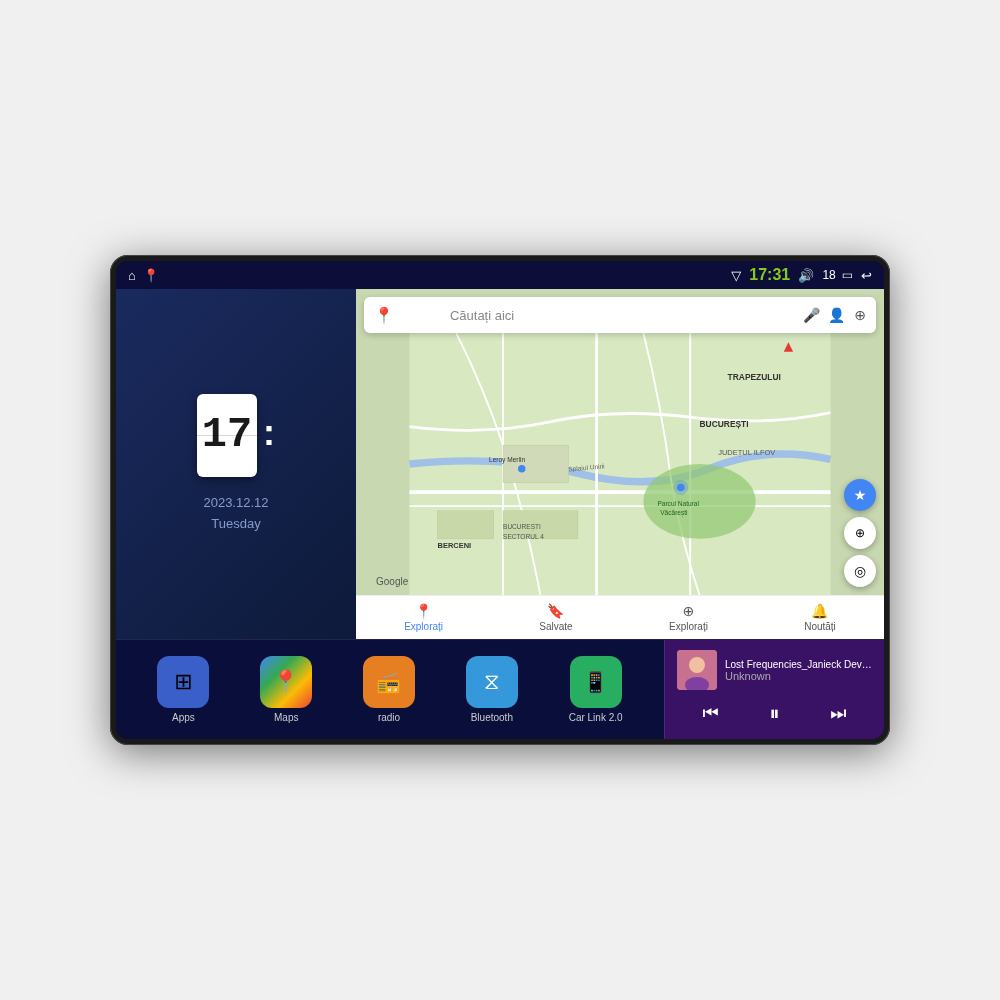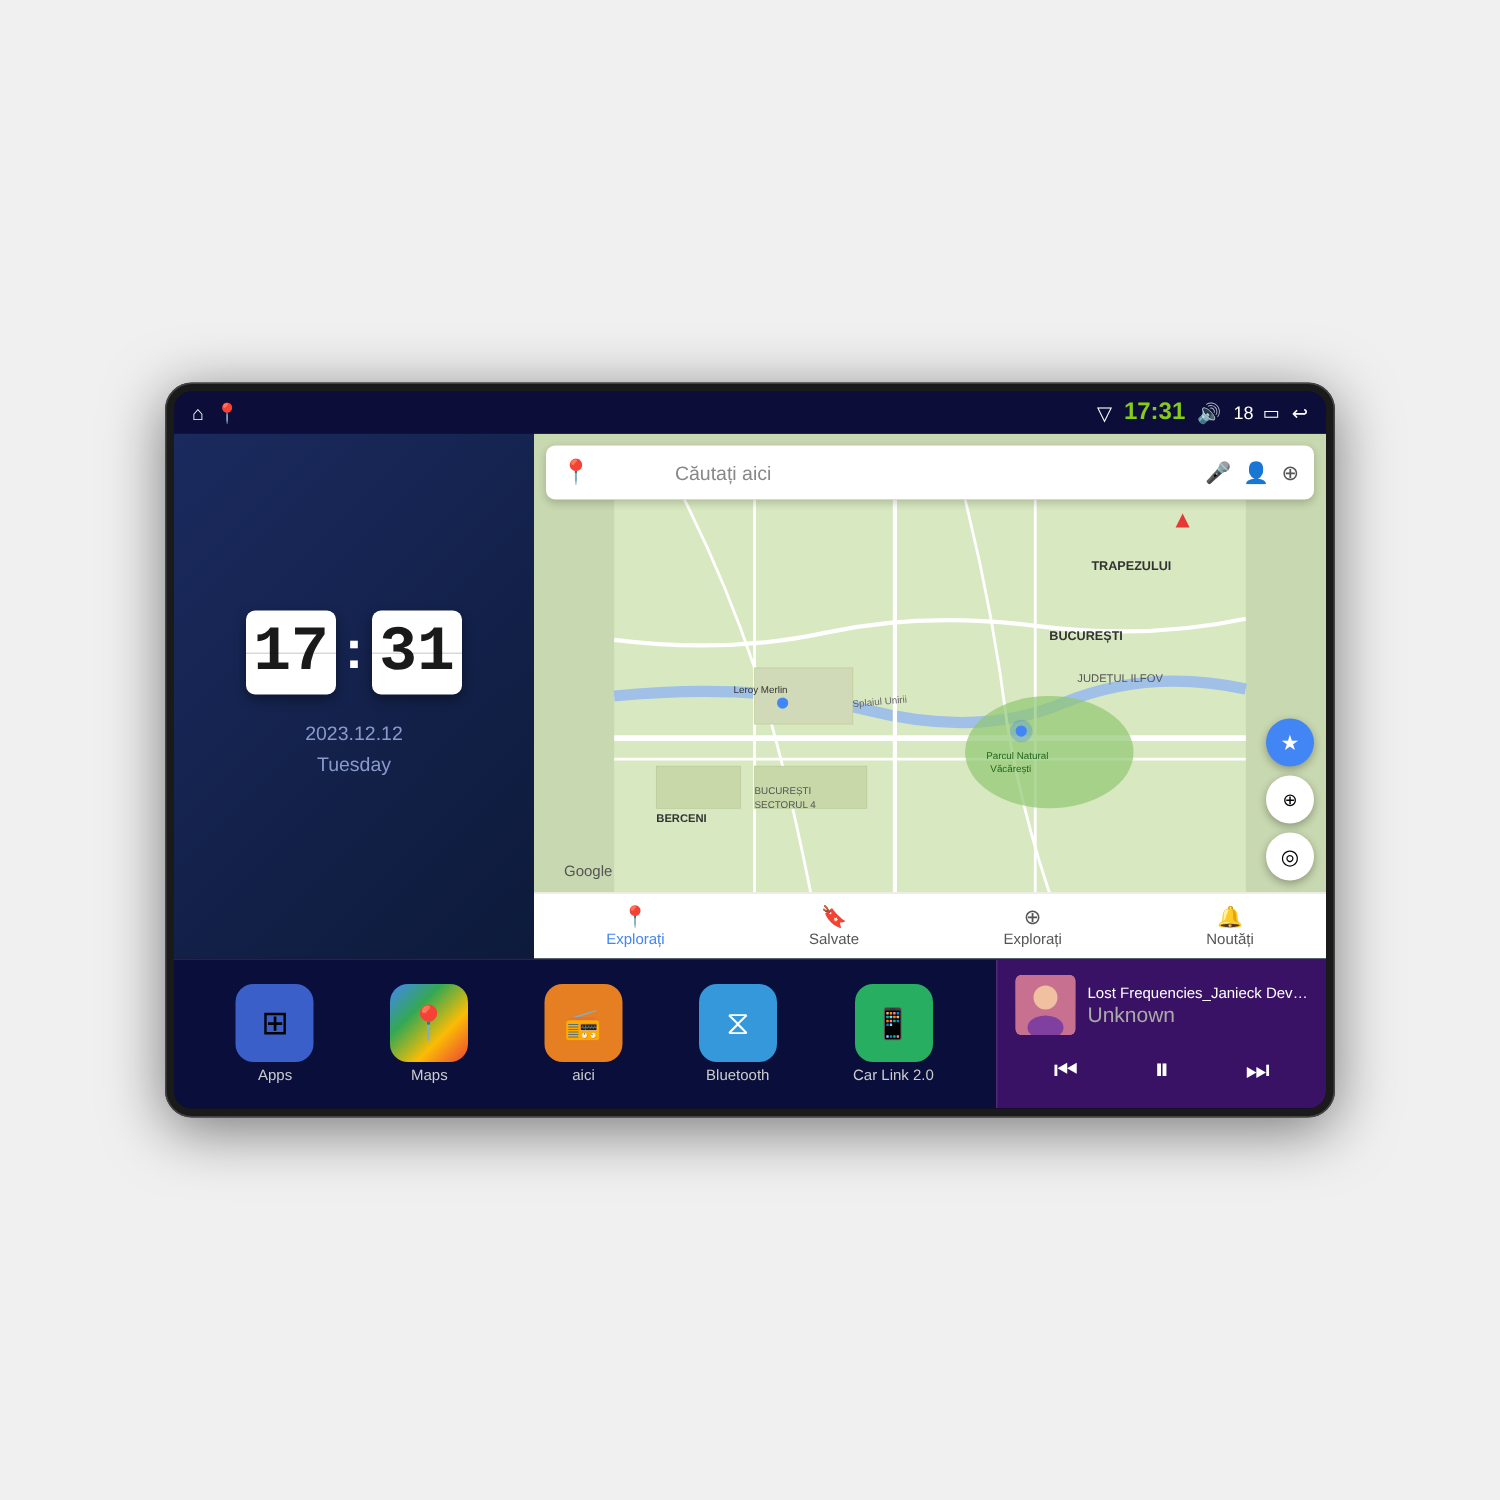--- a/index.html
+++ b/index.html
@@ -103,21 +103,21 @@
       align-items: center;
       gap: 6px;
       margin-bottom: 16px;
     }
 
     .flip-digit {
       background: #fff;
       color: #1a1a1a;
       border-radius: 6px;
       width: 60px;
-      height: 56px;
+      height: 83px;
       display: flex;
       align-items: center;
       justify-content: center;
       font-size: 42px;
       font-weight: bold;
       font-family: 'Courier New', monospace;
       box-shadow: 0 3px 8px rgba(0,0,0,0.4);
       position: relative;
     }
     .flip-digit::after {
@@ -297,21 +297,21 @@
 
     .music-title {
       font-size: 10px;
       color: #fff;
       white-space: nowrap;
       overflow: hidden;
       text-overflow: ellipsis;
     }
 
     .music-artist {
-      font-size: 14px;
+      font-size: 11px;
       color: #aaa;
     }
 
     .music-controls {
       display: flex;
       align-items: center;
       justify-content: space-around;
     }
 
     .music-btn {
@@ -429,21 +429,20 @@
     </div>
 
     <div class="main-content">
 
       <div class="top-section">
 
         <div class="clock-panel">
           <div class="flip-clock">
             <div class="flip-digit">17</div>
             <div class="colon">:</div>
-            <div class="flip-digit">31</div>
           </div>
           <div class="clock-date">
             <div>2023.12.12</div>
             <div>Tuesday</div>
           </div>
         </div>
 
         <div class="map-panel">
 
           <div class="map-search-bar">
@@ -543,21 +542,21 @@
             <div class="app-icon-wrapper" style="background: linear-gradient(135deg,#4285f4,#34a853,#fbbc05,#ea4335);">
               <span style="font-size:22px;color:#fff;">📍</span>
             </div>
             <span class="app-icon-label">Maps</span>
           </div>
 
           <div class="app-icon-item">
             <div class="app-icon-wrapper" style="background: #e67e22;">
               <span style="font-size:20px;">📻</span>
             </div>
-            <span class="app-icon-label">aici</span>
+            <span class="app-icon-label">radio</span>
           </div>
 
           <div class="app-icon-item">
             <div class="app-icon-wrapper" style="background: #3498db;">
               <span style="font-size:22px;color:#fff;">⧖</span>
             </div>
             <span class="app-icon-label">Bluetooth</span>
           </div>
 
           <div class="app-icon-item">

